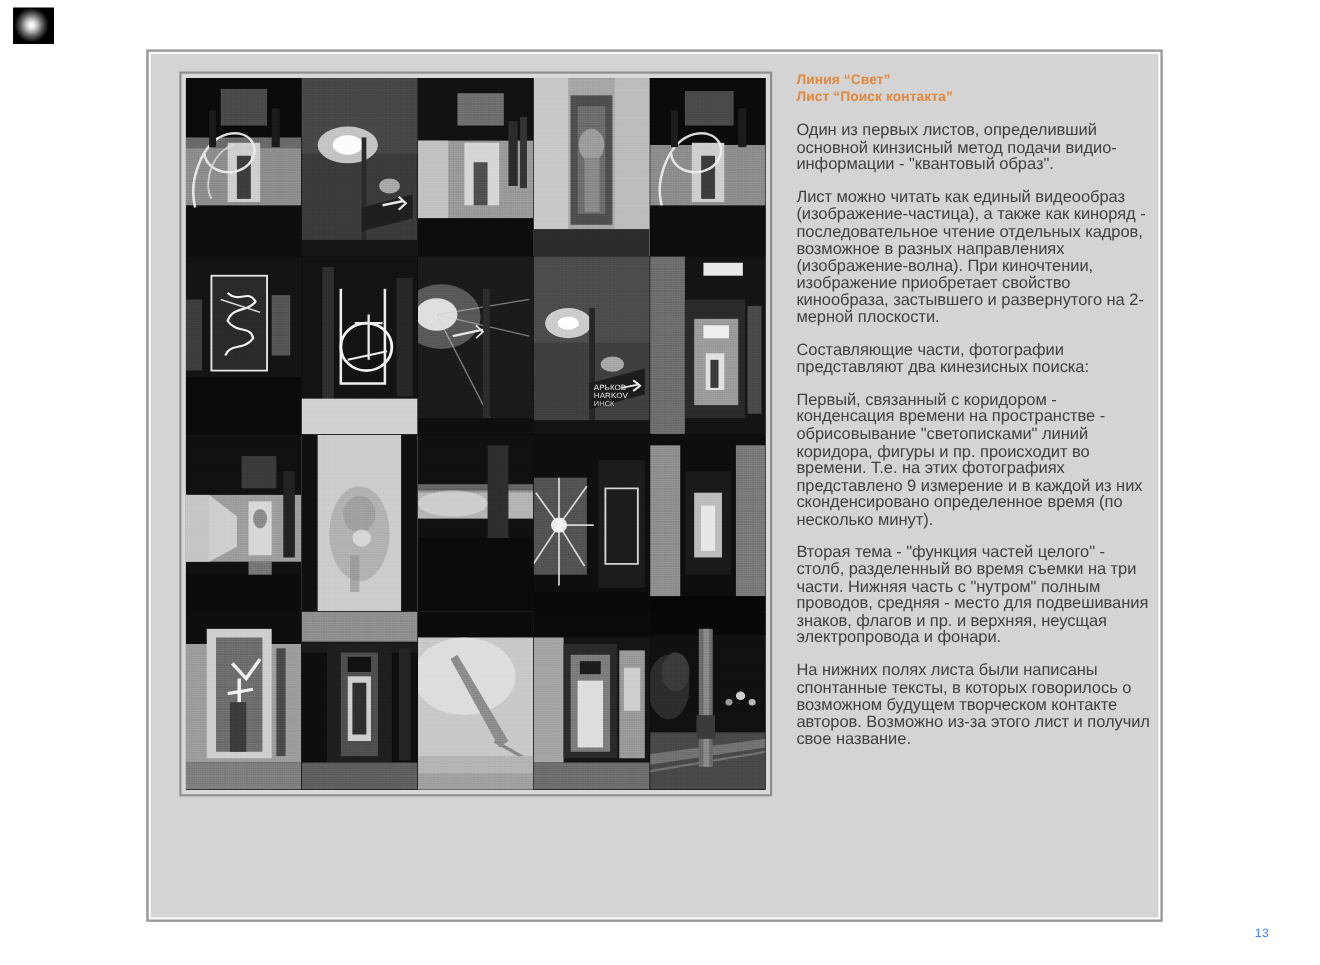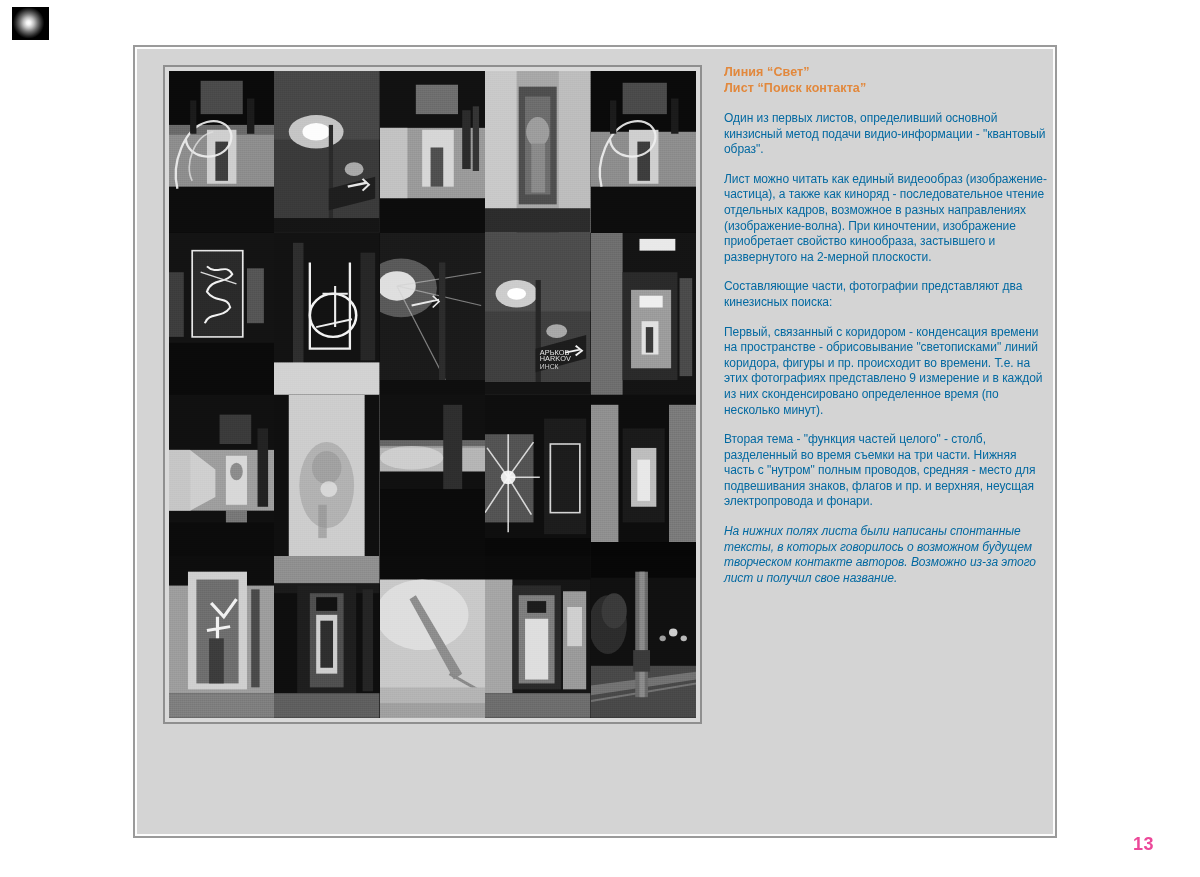--- a/index.html
+++ b/index.html
@@ -97,37 +97,36 @@
   .heading {
     color: #e2883c;
     font-size: 12.5px;
     font-weight: bold;
     line-height: 15.5px;
     margin: 0 0 15px 0;
     letter-spacing: .1px;
   }
   .heading span { display: block; }
   .para {
-    color: #0369a1;
-    font-size: 12px;
+    color: #404040;
+    font-size: 15px;
     line-height: 15.6px;
     margin: 0 0 14px 0;
     letter-spacing: -.05px;
   }
-  .para:last-child { margin-bottom: 0; font-style: italic; }
+  .para:last-child { margin-bottom: 0; }
 
   
   .page-number {
     position: absolute;
     right: 46px;
     bottom: 22px;
-    color: #ec4899;
-    font-size: 18px;
+    color: #3b82f6;
+    font-size: 11px;
     letter-spacing: .5px;
-    font-weight: bold;
   }
 </style>
 </head>
 <body>
 
 <div class="logo">
   <div class="glow"></div>
 </div>
 
 <div class="panel">

